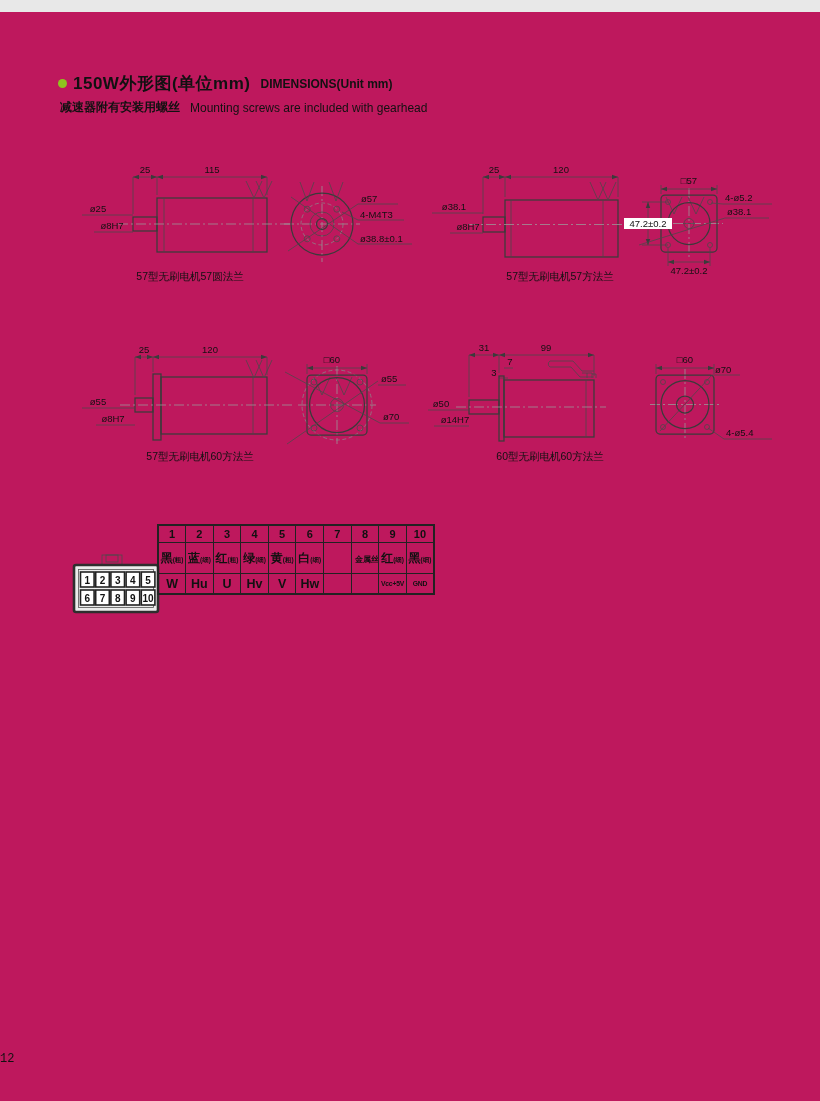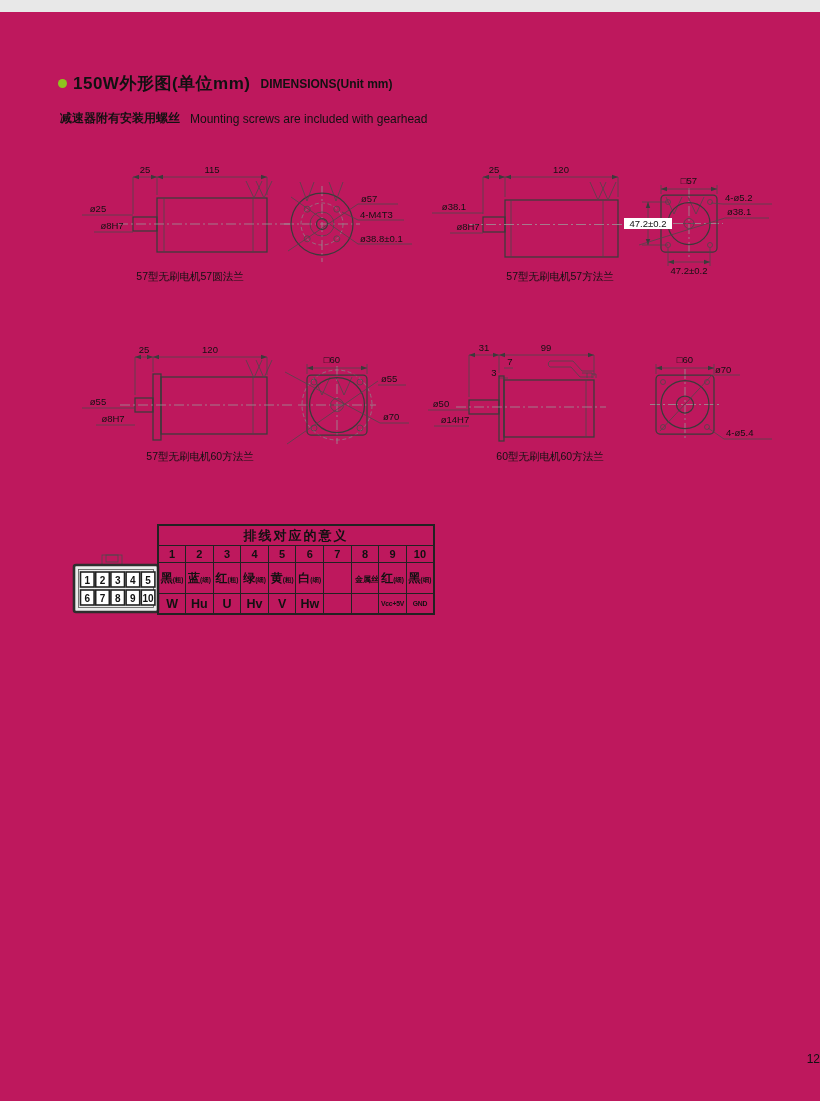--- a/index.html
+++ b/index.html
@@ -32,33 +32,33 @@
   table.sig td{border:1.4px solid #222;text-align:center;vertical-align:middle;padding:0;overflow:hidden;}
   tr.t-title td{height:19px;font-size:13px;font-weight:bold;letter-spacing:2px;}
   tr.t-pins td{height:16px;font-size:11px;font-weight:bold;}
   tr.t-colors td{height:30px;font-size:12px;font-weight:bold;white-space:nowrap;}
   .ctag{font-size:6.5px;font-weight:bold;}
   td.mesh{white-space:normal;}
   td.mesh .cname{display:inline-block;width:20px;font-size:8px;line-height:1.15;font-weight:bold;}
   tr.t-sigs td{height:19px;font-size:12.5px;font-weight:bold;}
   tr.t-sigs td.small{font-size:6.8px;letter-spacing:-0.2px;}
   
-  .pageno{position:absolute;left:0;top:1040px;width:100%;text-align:right;font-size:12px;}
+  .pageno{position:absolute;left:0;top:1040px;width:100%;text-align:left;font-size:12px;font-family:Liberation Mono, monospace;}
 </style>
 </head>
 <body>
 
 <div id="page">
 
   <div class="sec-head" style="left:58px;top:60px">
     <span class="bullet"></span>
     <span class="t-zh-big">150W外形图(单位mm)</span>
     <span class="t-en-big">DIMENSIONS(Unit mm)</span>
   </div>
-  <div class="sec-head" style="left:60px;top:98px">
+  <div class="sec-head" style="left:60px;top:87px">
     <span class="note-zh">减速器附有安装用螺丝</span>
     <span class="note-en">Mounting screws are included with gearhead</span>
   </div>
 
   <svg class="dwg" style="left:60px;top:140px" width="360" height="140" viewBox="0 0 360 140">
     <g>
       <line class="thin" x1="73" y1="25" x2="207" y2="25"></line>
       <line class="thin" x1="73" y1="25" x2="73" y2="62"></line>
       <line class="thin" x1="97" y1="25" x2="97" y2="43"></line>
       <line class="thin" x1="207" y1="25" x2="207" y2="43"></line>
@@ -285,23 +285,20 @@
       <text class="pintxt" x="21.3" y="52">6</text>
       <text class="pintxt" x="36.5" y="52">7</text>
       <text class="pintxt" x="51.7" y="52">8</text>
       <text class="pintxt" x="66.9" y="52">9</text>
       <text class="pintxt" x="82.1" y="52">10</text>
     </g>
   </svg>
 
   <table class="sig" style="left:157px;top:512px">
     <tbody>
-        <tr class="t-title">
-      <td colspan="10">排线对应的意义</td>
-    </tr>
     <tr class="t-pins">
       <td>1</td>
       <td>2</td>
       <td>3</td>
       <td>4</td>
       <td>5</td>
       <td>6</td>
       <td>7</td>
       <td>8</td>
       <td>9</td>

